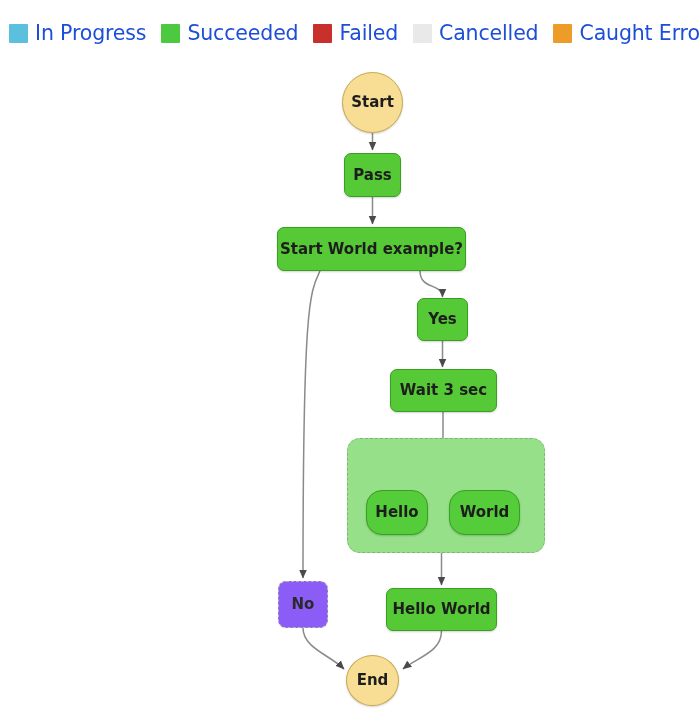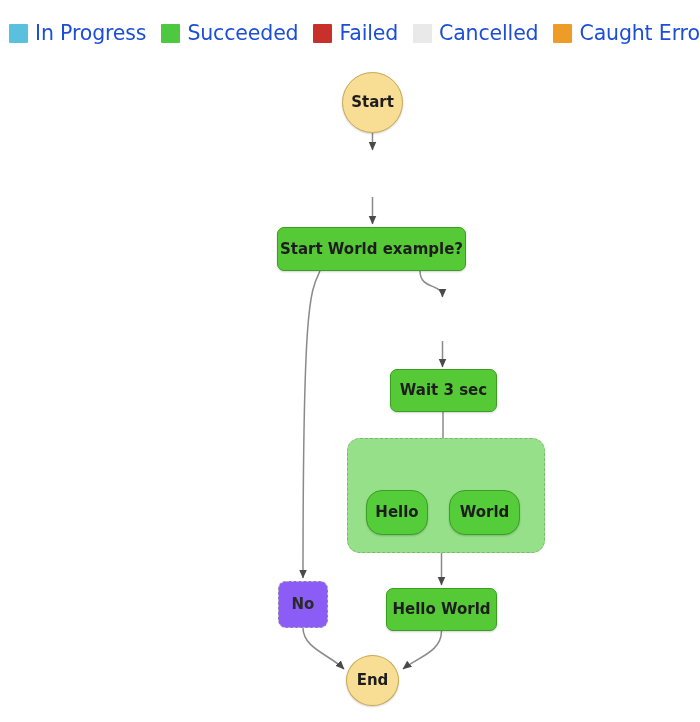--- a/index.html
+++ b/index.html
@@ -183,25 +183,31 @@
       <path d="M441.5,631 C441.5,652 418,657 403,669"></path>
     </g>
   </svg>
 
   <div class="group-container" style="left:347px; top:438px; width:198px; height:115px;"></div>
 
   <div class="node terminal" style="left:342px; top:72px; width:61px; height:61px;">
     <span>Start</span>
   </div>
 
+  <div class="node succeeded" style="left:344px; top:153px; width:57px; height:44px;">
+    <span>Pass</span>
+  </div>
 
   <div class="node succeeded" style="left:277px; top:227px; width:189px; height:44px;">
     <span>Start World example?</span>
   </div>
 
+  <div class="node succeeded" style="left:417px; top:298px; width:51px; height:43px;">
+    <span>Yes</span>
+  </div>
 
   <div class="node succeeded" style="left:390px; top:369px; width:107px; height:43px;">
     <span>Wait 3 sec</span>
   </div>
 
   <div class="node succeeded nested" style="left:366px; top:490px; width:62px; height:45px;">
     <span>Hello</span>
   </div>
 
   <div class="node succeeded nested" style="left:449px; top:490px; width:71px; height:45px;">

